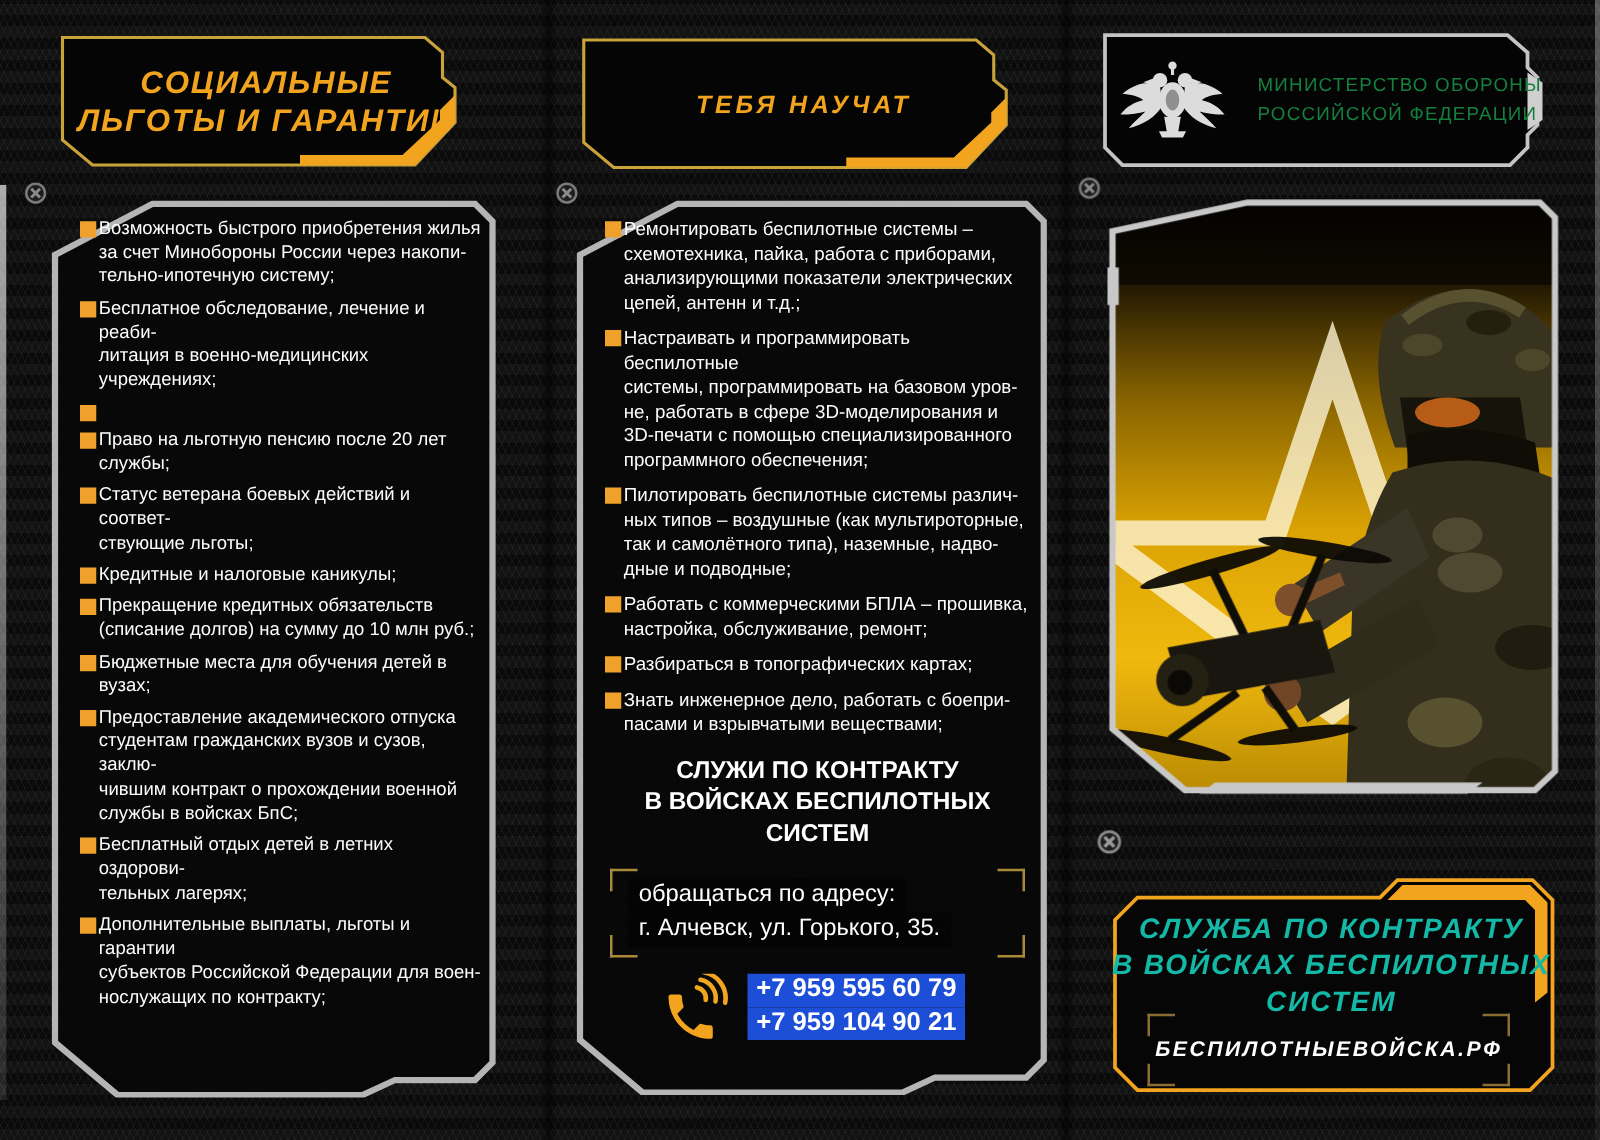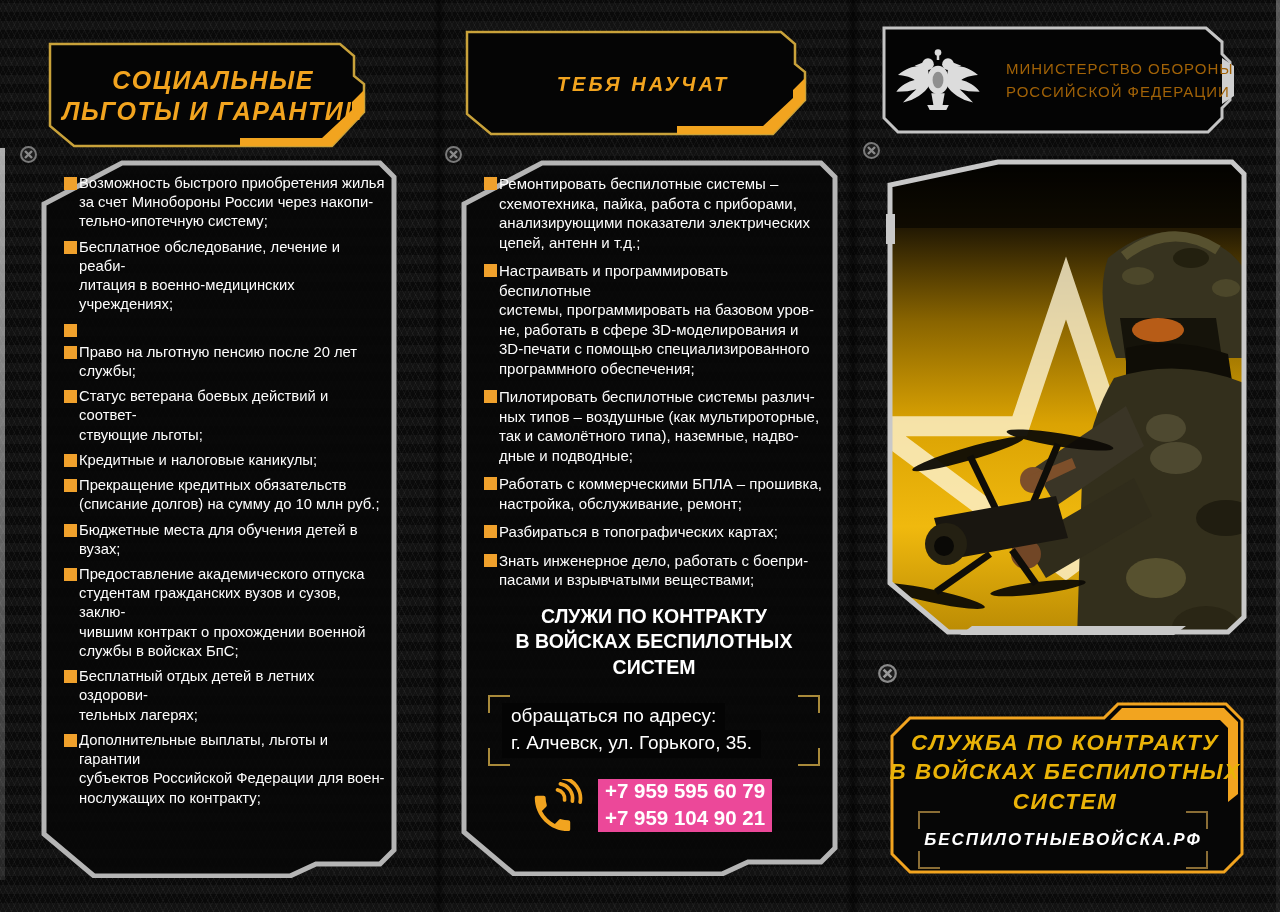--- a/index.html
+++ b/index.html
@@ -44,50 +44,50 @@
        font-size:19.5px;line-height:1.32;}
   .address{position:relative;margin:14px auto 0;width:318px;padding:8px 0 8px 14px;}
   .corner{position:absolute;width:20px;height:16px;border:0 solid #a98a3a;}
   .corner.tl{left:0;top:0;border-left-width:2px;border-top-width:2px;}
   .corner.tr{right:0;top:0;border-right-width:2px;border-top-width:2px;}
   .corner.bl{left:0;bottom:0;border-left-width:2px;border-bottom-width:2px;}
   .corner.br{right:0;bottom:0;border-right-width:2px;border-bottom-width:2px;}
   .addr-line{display:table;background:#040404;color:#fff;font-size:19px;
              padding:1px 9px 3px;line-height:1.25;}
   .phone-row{display:flex;margin:13px 0 0 44px;gap:14px;align-items:flex-start;}
-  .numbers .num{display:table;background:#ec4899;color:#fff;font-weight:bold;
+  .numbers .num{display:table;background:#1d4ed8;color:#fff;font-weight:bold;
                 font-size:20.5px;padding:0 7px 2px;line-height:1.2;}
 
   
   .ministry-inner{position:absolute;inset:0;display:flex;align-items:center;}
-  .ministry-text{color:#a16207;font-size:15px;letter-spacing:1px;line-height:1.55;
+  .ministry-text{color:#15803d;font-size:15px;letter-spacing:1px;line-height:1.55;
                  text-transform:uppercase;}
   .service-title{position:absolute;left:10px;right:10px;top:30px;text-align:center;
-    color:#eab308;font-weight:bold;font-style:italic;font-size:22.5px;
+    color:#14b8a6;font-weight:bold;font-style:italic;font-size:22.5px;
     letter-spacing:1.5px;line-height:1.3;}
   .site-frame{position:absolute;left:42px;top:113px;width:290px;height:58px;}
   .site-frame .corner{border-color:#8a6d35;}
   .website{position:absolute;inset:0;display:flex;align-items:center;justify-content:center;
     color:#ffffff;font-weight:bold;font-style:italic;font-size:17px;letter-spacing:2px;}
 
   
   .screw{position:absolute;width:19px;height:19px;}
 
   
   .fold{position:absolute;top:0;height:912px;width:14px;
         background:linear-gradient(90deg, rgba(0,0,0,0) 0%, rgba(0,0,0,0.55) 50%, rgba(0,0,0,0) 100%);}
   .edge-left{position:absolute;left:0;top:148px;width:5px;height:732px;
         background:linear-gradient(180deg, rgba(255,255,255,0.65), rgba(255,255,255,0.10));}
   .edge-right{position:absolute;right:0;top:0;width:4px;height:912px;
         background:linear-gradient(180deg, rgba(255,255,255,0.30), rgba(255,255,255,0.05));}
 </style>
 </head>
 <body>
 
-<div class="abs" id="left-header" style="left:30px;top:40px;width:366px;height:112px;">
+<div class="abs" id="left-header" style="left:30px;top:26px;width:366px;height:112px;">
   <svg class="frame" viewBox="0 0 366 112">
     <path d="M 20 4 L 310 4 L 324 16 L 324 36 L 334 44 L 334 72 L 302 106 L 44 106 L 20 86 Z" fill="#050505" stroke="#c9a23a" stroke-width="2.5"></path>
     <polygon points="210,106 302,106 334,72 334,50 322,62 322,70 292,98 210,98" fill="#f2a41f"></polygon>
   </svg>
   <div class="hdr-title ml">СОЦИАЛЬНЫЕ
 ЛЬГОТЫ И ГАРАНТИИ</div>
 </div>
 
 <div class="abs" id="left-panel" style="left:30px;top:160px;width:367px;height:718px;">
   <svg class="frame" viewBox="0 0 367 718" preserveAspectRatio="none">

